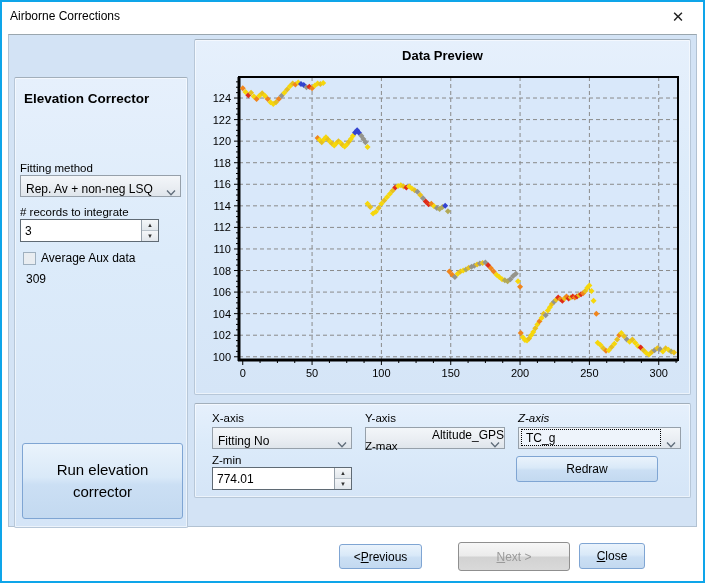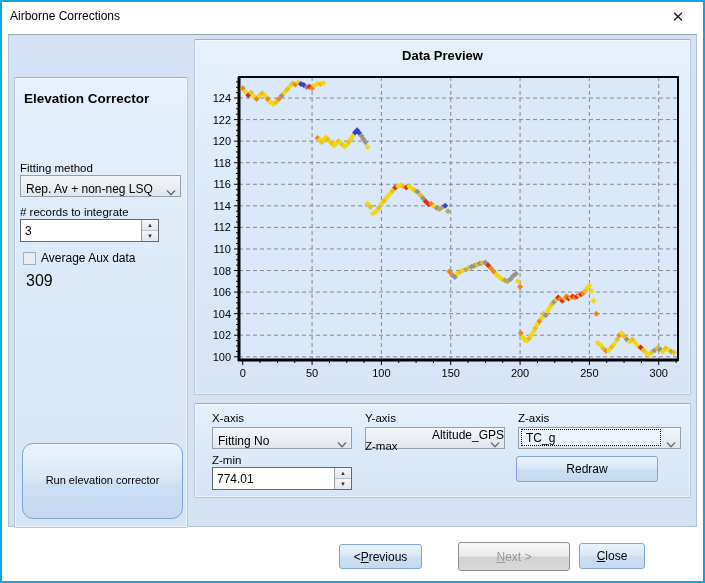--- a/index.html
+++ b/index.html
@@ -17,23 +17,23 @@
   .combo{position:absolute;height:22px;background:linear-gradient(180deg,#f3f6f9 0%,#e9edf2 60%,#dfe5eb 100%);border:1px solid #96a0aa;box-sizing:border-box;display:flex;align-items:flex-end;cursor:default;}
   .combo .combo-text{flex:1;padding-left:5px;font-size:12px;color:#000;white-space:nowrap;overflow:hidden;}
   .combo .chev{width:18px;display:flex;justify-content:center;align-items:center;}
   .combo.focused .combo-text{outline:1px dotted #000;outline-offset:-1px;background:#eef4fb;margin:2px 1px 2px 2px;padding-top:2px;padding-bottom:1px;}
   .spin{position:absolute;height:23px;background:#fff;border:1px solid #5f6a74;box-sizing:border-box;display:flex;}
   .spin input{flex:1;border:none;outline:none;margin:0;padding:0 0 0 4px;font-size:12px;font-family:"Liberation Sans",sans-serif;background:transparent;min-width:0;}
   .spin .spin-btns{width:16px;border-left:1px solid #96a0aa;display:flex;flex-direction:column;}
   .spin .spin-btns div{flex:1;display:flex;align-items:center;justify-content:center;font-size:6px;color:#333;background:linear-gradient(180deg,#f4f6f8,#e2e7ec);}
   .spin .spin-btns .up{border-bottom:1px solid #b9c2ca;}
   .checkbox{position:absolute;width:13px;height:13px;background:#e9edf1;border:1px solid #9fb0bf;box-sizing:border-box;}
-  .count{position:absolute;font-size:16px;color:#000;}
+  .count{position:absolute;font-size:12px;color:#000;}
   .btn-blue{position:absolute;background:linear-gradient(180deg,#eaf3fc 0%,#d9e9f8 45%,#cbdff4 55%,#c3d9f0 100%);border:1px solid #7fa5d3;border-radius:3px;font-family:"Liberation Sans",sans-serif;font-size:12px;color:#000;display:flex;align-items:center;justify-content:center;box-sizing:border-box;cursor:default;}
-  .run-btn{left:7px;top:365px;width:161px;height:76px;font-size:11px;text-align:center;line-height:1.45;padding:0 14px;border-radius:11px;}
+  .run-btn{left:7px;top:365px;width:161px;height:76px;font-size:15px;text-align:center;line-height:1.45;padding:0 14px;}
   .chart-title{position:absolute;left:0;top:8px;width:100%;text-align:center;font-size:13px;font-weight:bold;color:#000;}
   #chart-svg{position:absolute;left:0;top:0;}
   .footer-btn{position:absolute;font-size:12px;}
   .u{text-decoration:underline;}
   .btn-disabled{background:linear-gradient(180deg,#f7f7f7 0%,#ebebeb 48%,#d2d2d2 52%,#d9d9d9 100%);border:1px solid #8f8f8f;border-radius:3px;color:#9a9a9a;display:flex;align-items:center;justify-content:center;box-sizing:border-box;}
 </style>
 </head>
 <body>
 
 <div class="dialog">
@@ -387,21 +387,21 @@
       </div>
       <div class="lbl" style="left:170px;top:8px;text-align:right;">Y-axis</div>
       <div class="combo" style="left:170px;top:23px;width:140px;flex-direction:column;">
         <span class="combo-text">Altitude_GPS</span>
         <span class="chev">
           <svg width="10" height="6" viewBox="0 0 10 6">
               <path d="M1 0.5 L5 4.8 L9 0.5" fill="none" stroke="#5f6c79" stroke-width="1.3"></path>
             </svg>
         </span>
       </div>
-      <div class="lbl" style="left:323px;top:8px;">Z-axis</div>
+      <div class="lbl" style="left:323px;top:8px;font-style:italic;">Z-axis</div>
       <div class="combo focused" style="left:323px;top:23px;width:163px;">
         <span class="combo-text">TC_g</span>
         <span class="chev">
           <svg width="10" height="6" viewBox="0 0 10 6">
               <path d="M1 0.5 L5 4.8 L9 0.5" fill="none" stroke="#5f6c79" stroke-width="1.3"></path>
             </svg>
         </span>
       </div>
 
       <div class="lbl" style="left:17px;top:50px;">Z-min</div>

